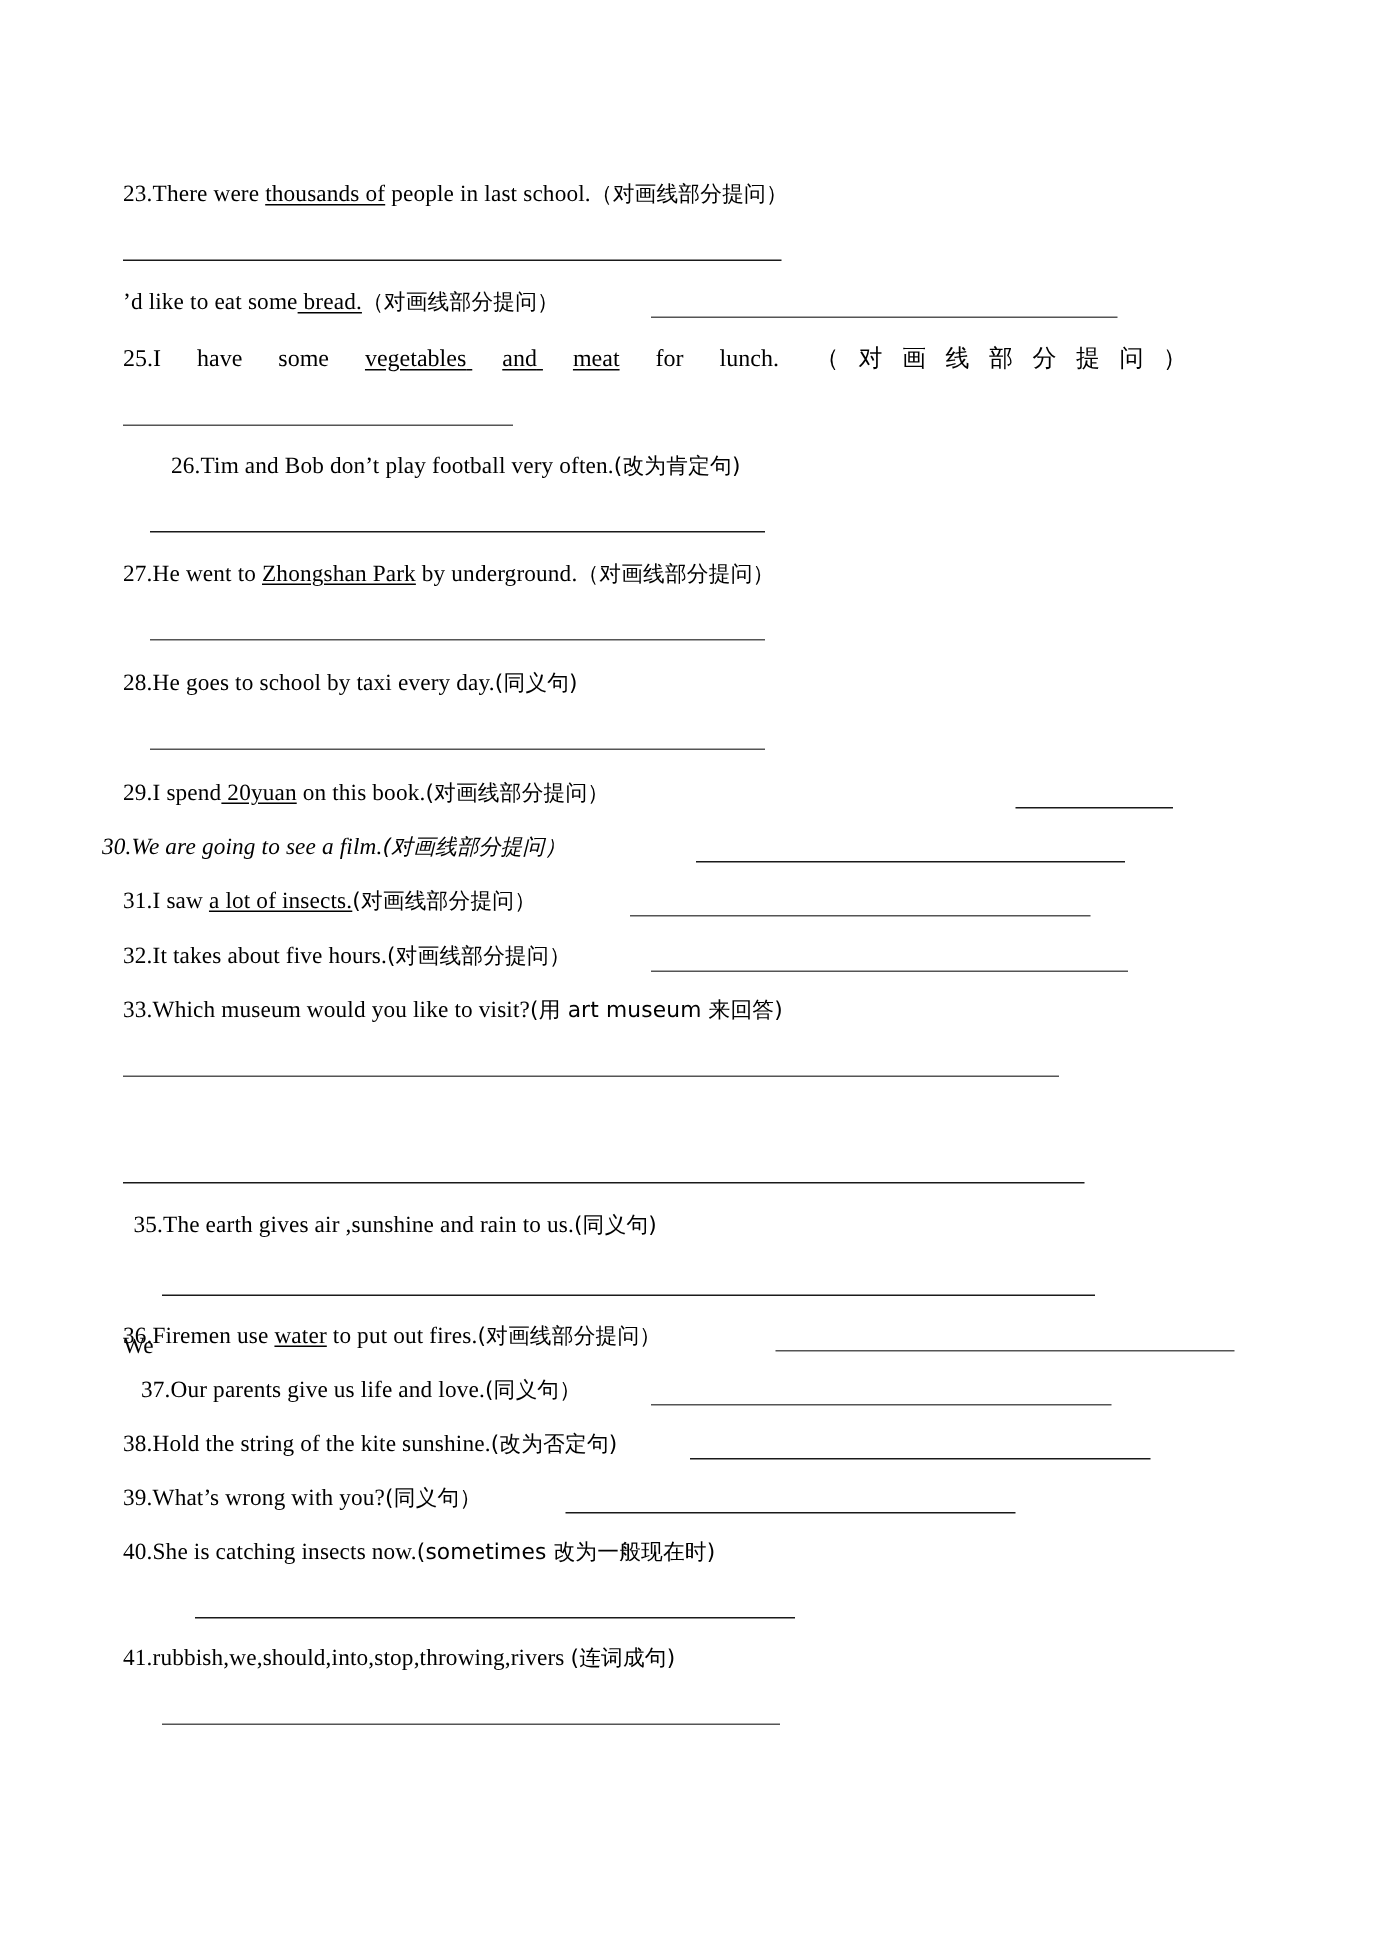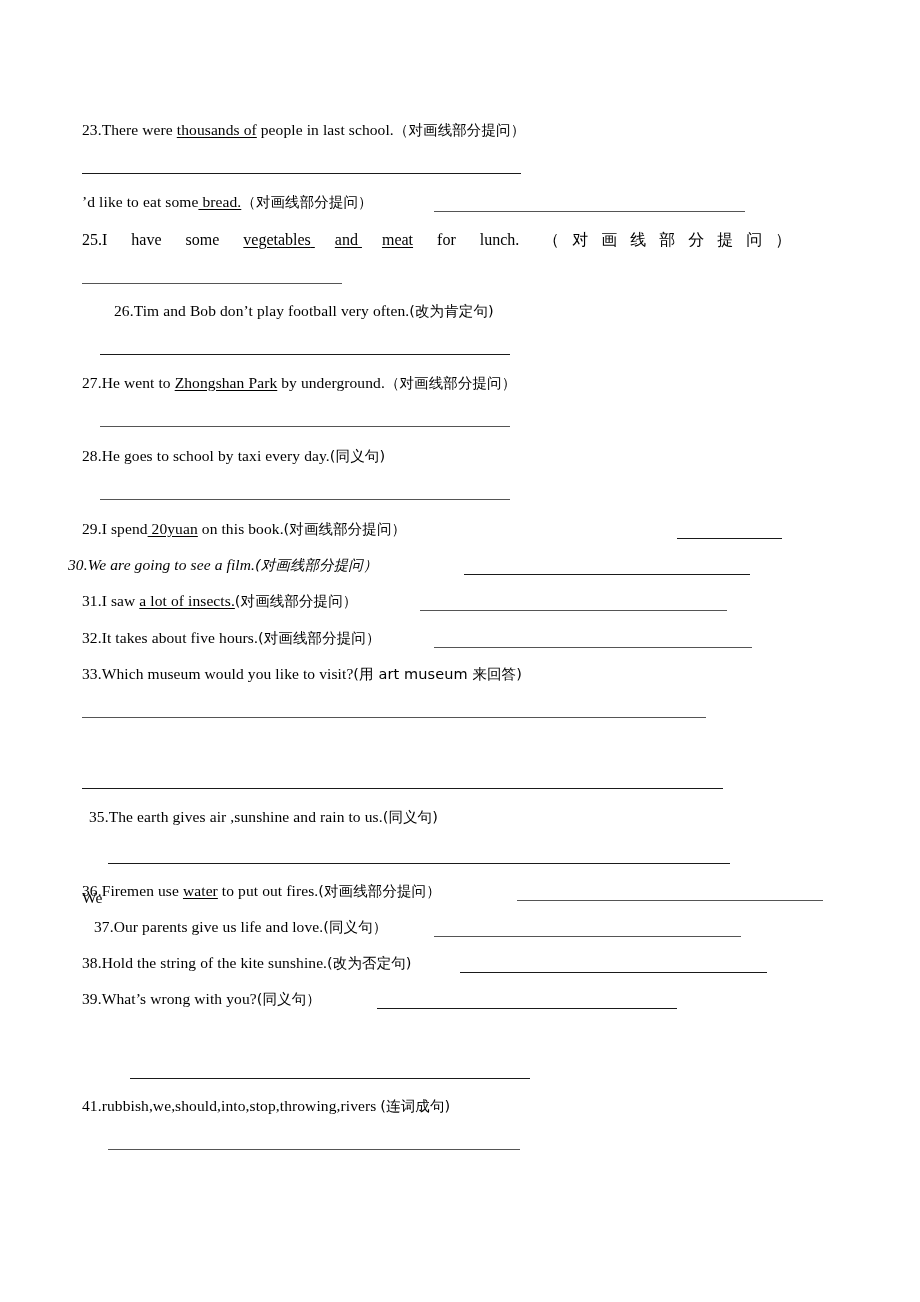--- a/index.html
+++ b/index.html
@@ -139,20 +139,23 @@
   <div class="q" style="left:82px; top:953px;">
     <span>38.</span><span>Hold the string of the kite sunshine.</span><span class="cn">(改为否定句)</span>
   </div>
   <div class="rule" style="left:460px; top:972px; width:307px;"></div>
 
   <div class="q" style="left:82px; top:989px;">
     <span>39.</span><span>What’s wrong with you?</span><span class="cn">(同义句）</span>
   </div>
   <div class="rule" style="left:377px; top:1008px; width:300px;"></div>
 
+  <div class="q" style="left:82px; top:1025px;">
+    <span>40.</span><span>She is catching insects now.</span><span class="cn">(sometimes 改为一般现在时)</span>
+  </div>
   <div class="rule" style="left:130px; top:1078px; width:400px;"></div>
 
   <div class="q" style="left:82px; top:1096px;">
     <span>41.</span><span>rubbish,we,should,into,stop,throwing,rivers </span><span class="cn">(连词成句)</span>
   </div>
   <div class="rule thin" style="left:108px; top:1149px; width:412px;"></div>
 
 </div>
 
 </body></html>

